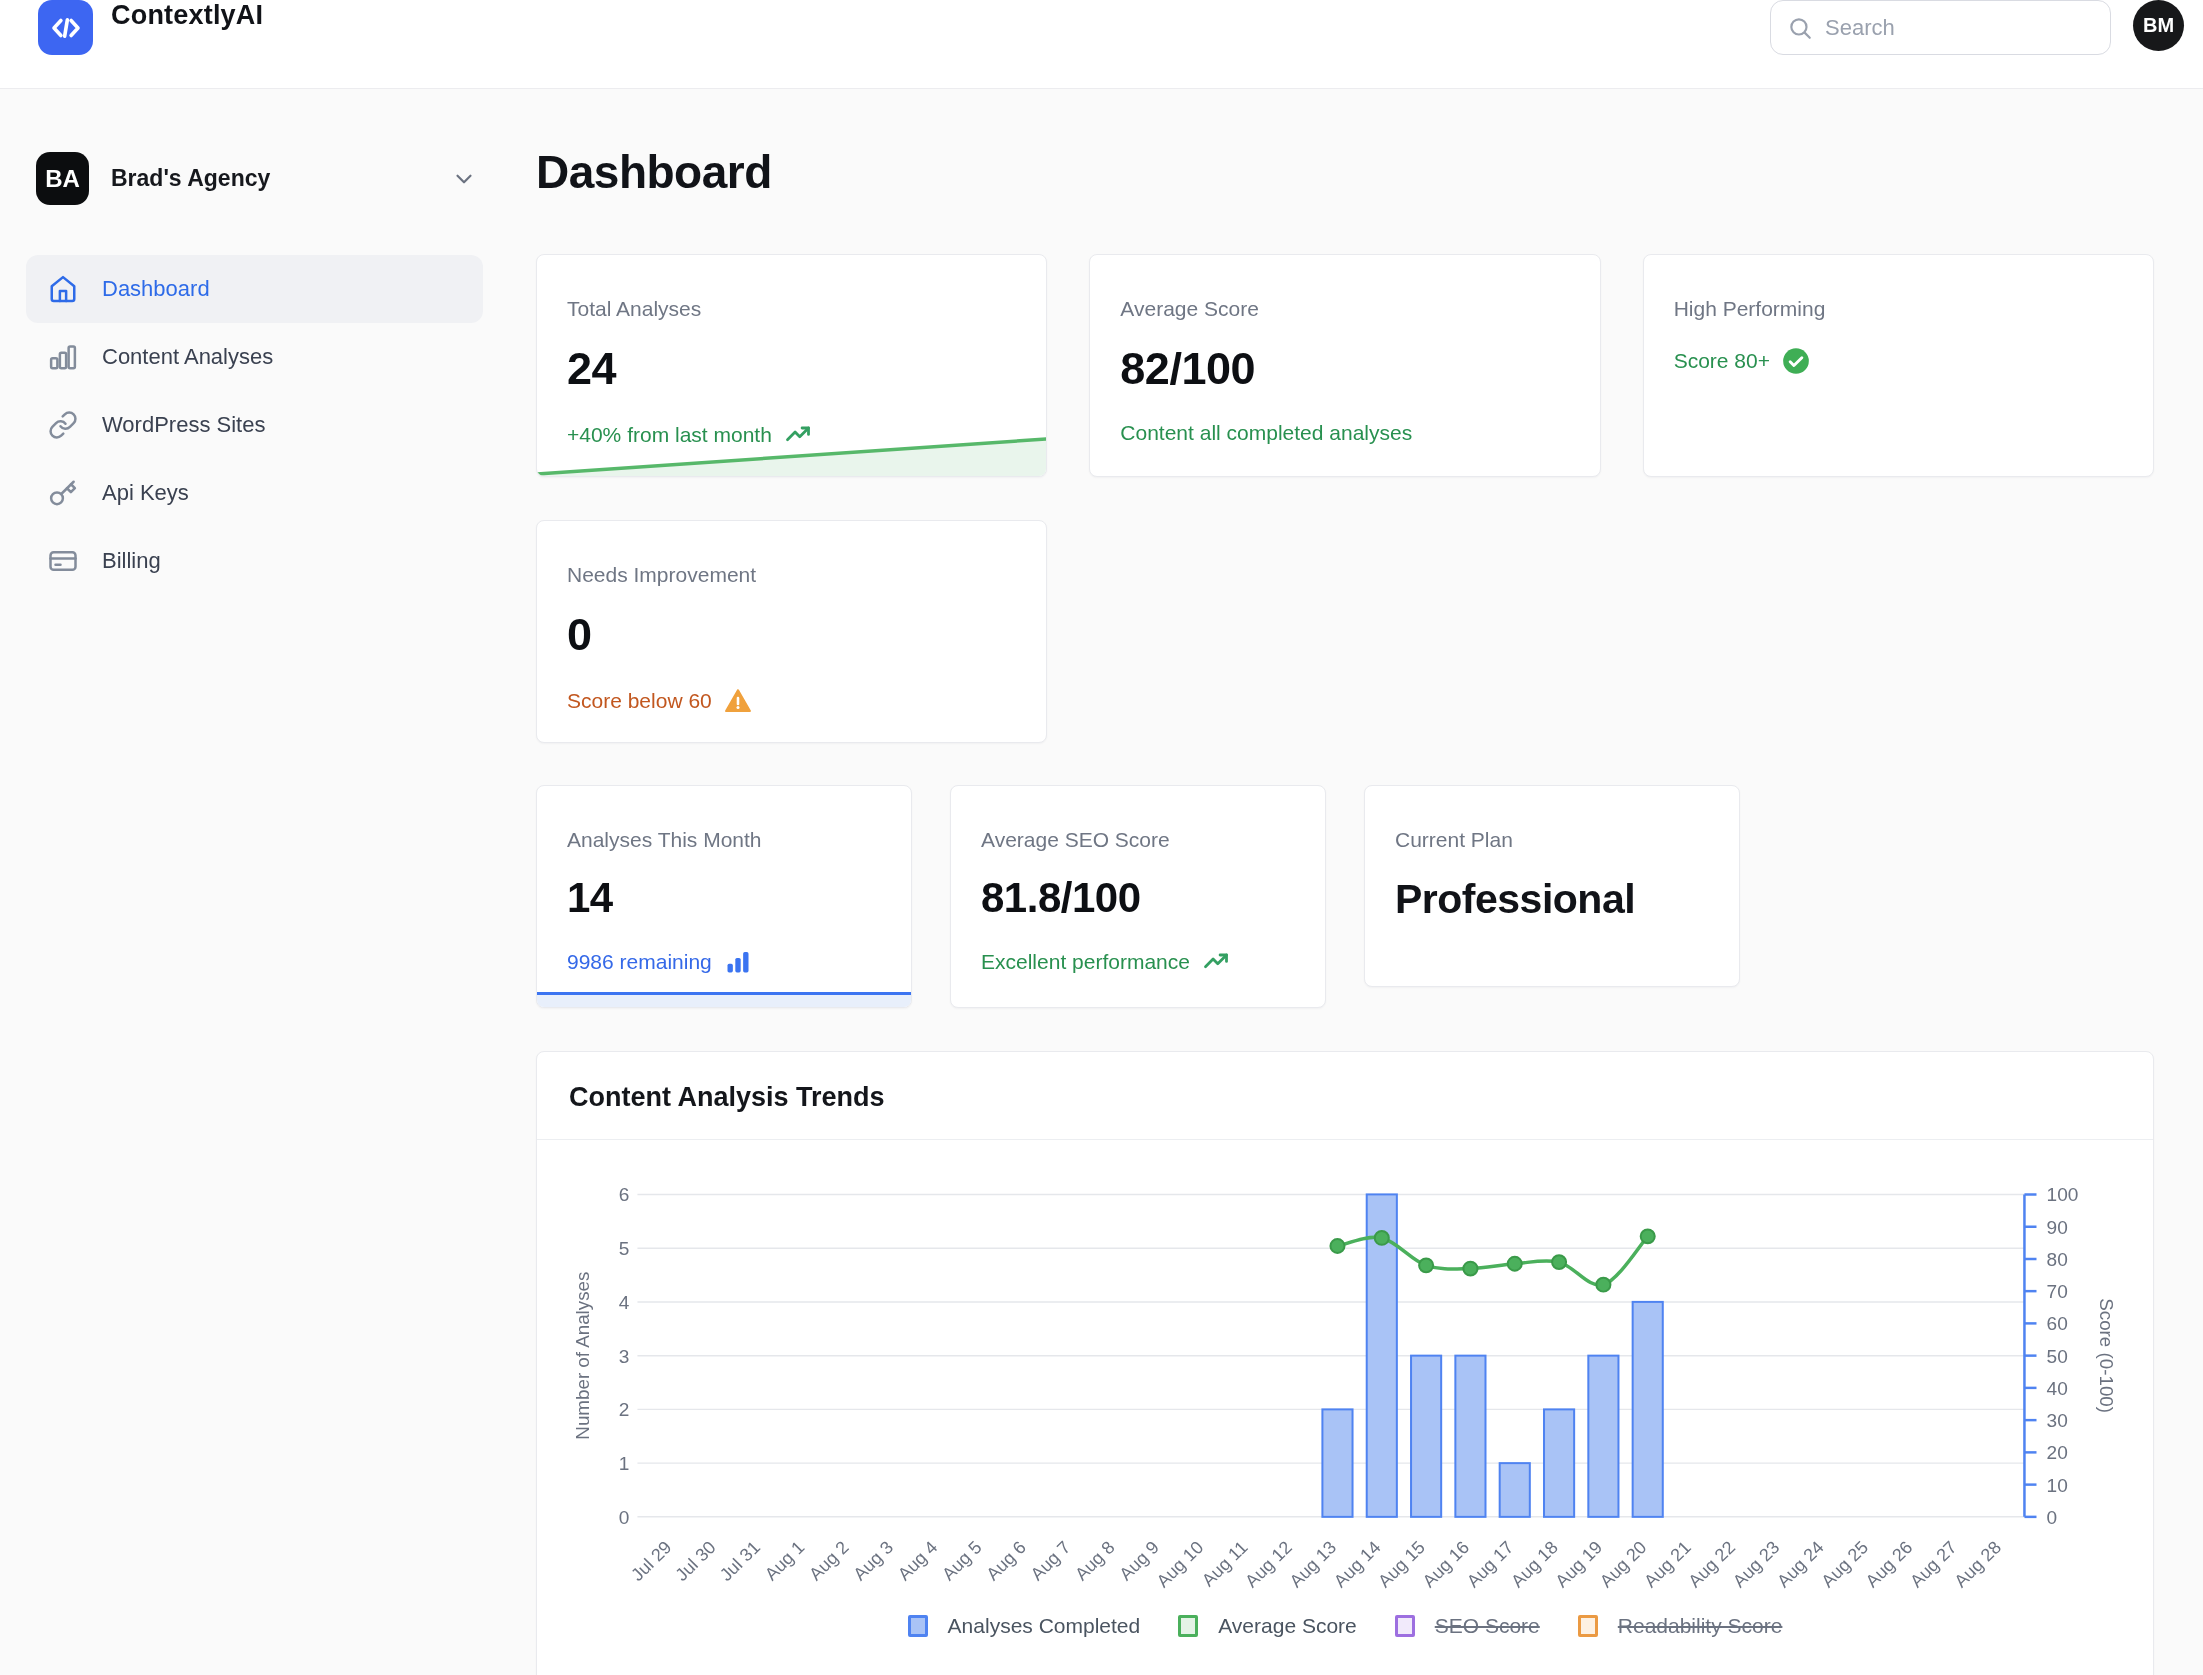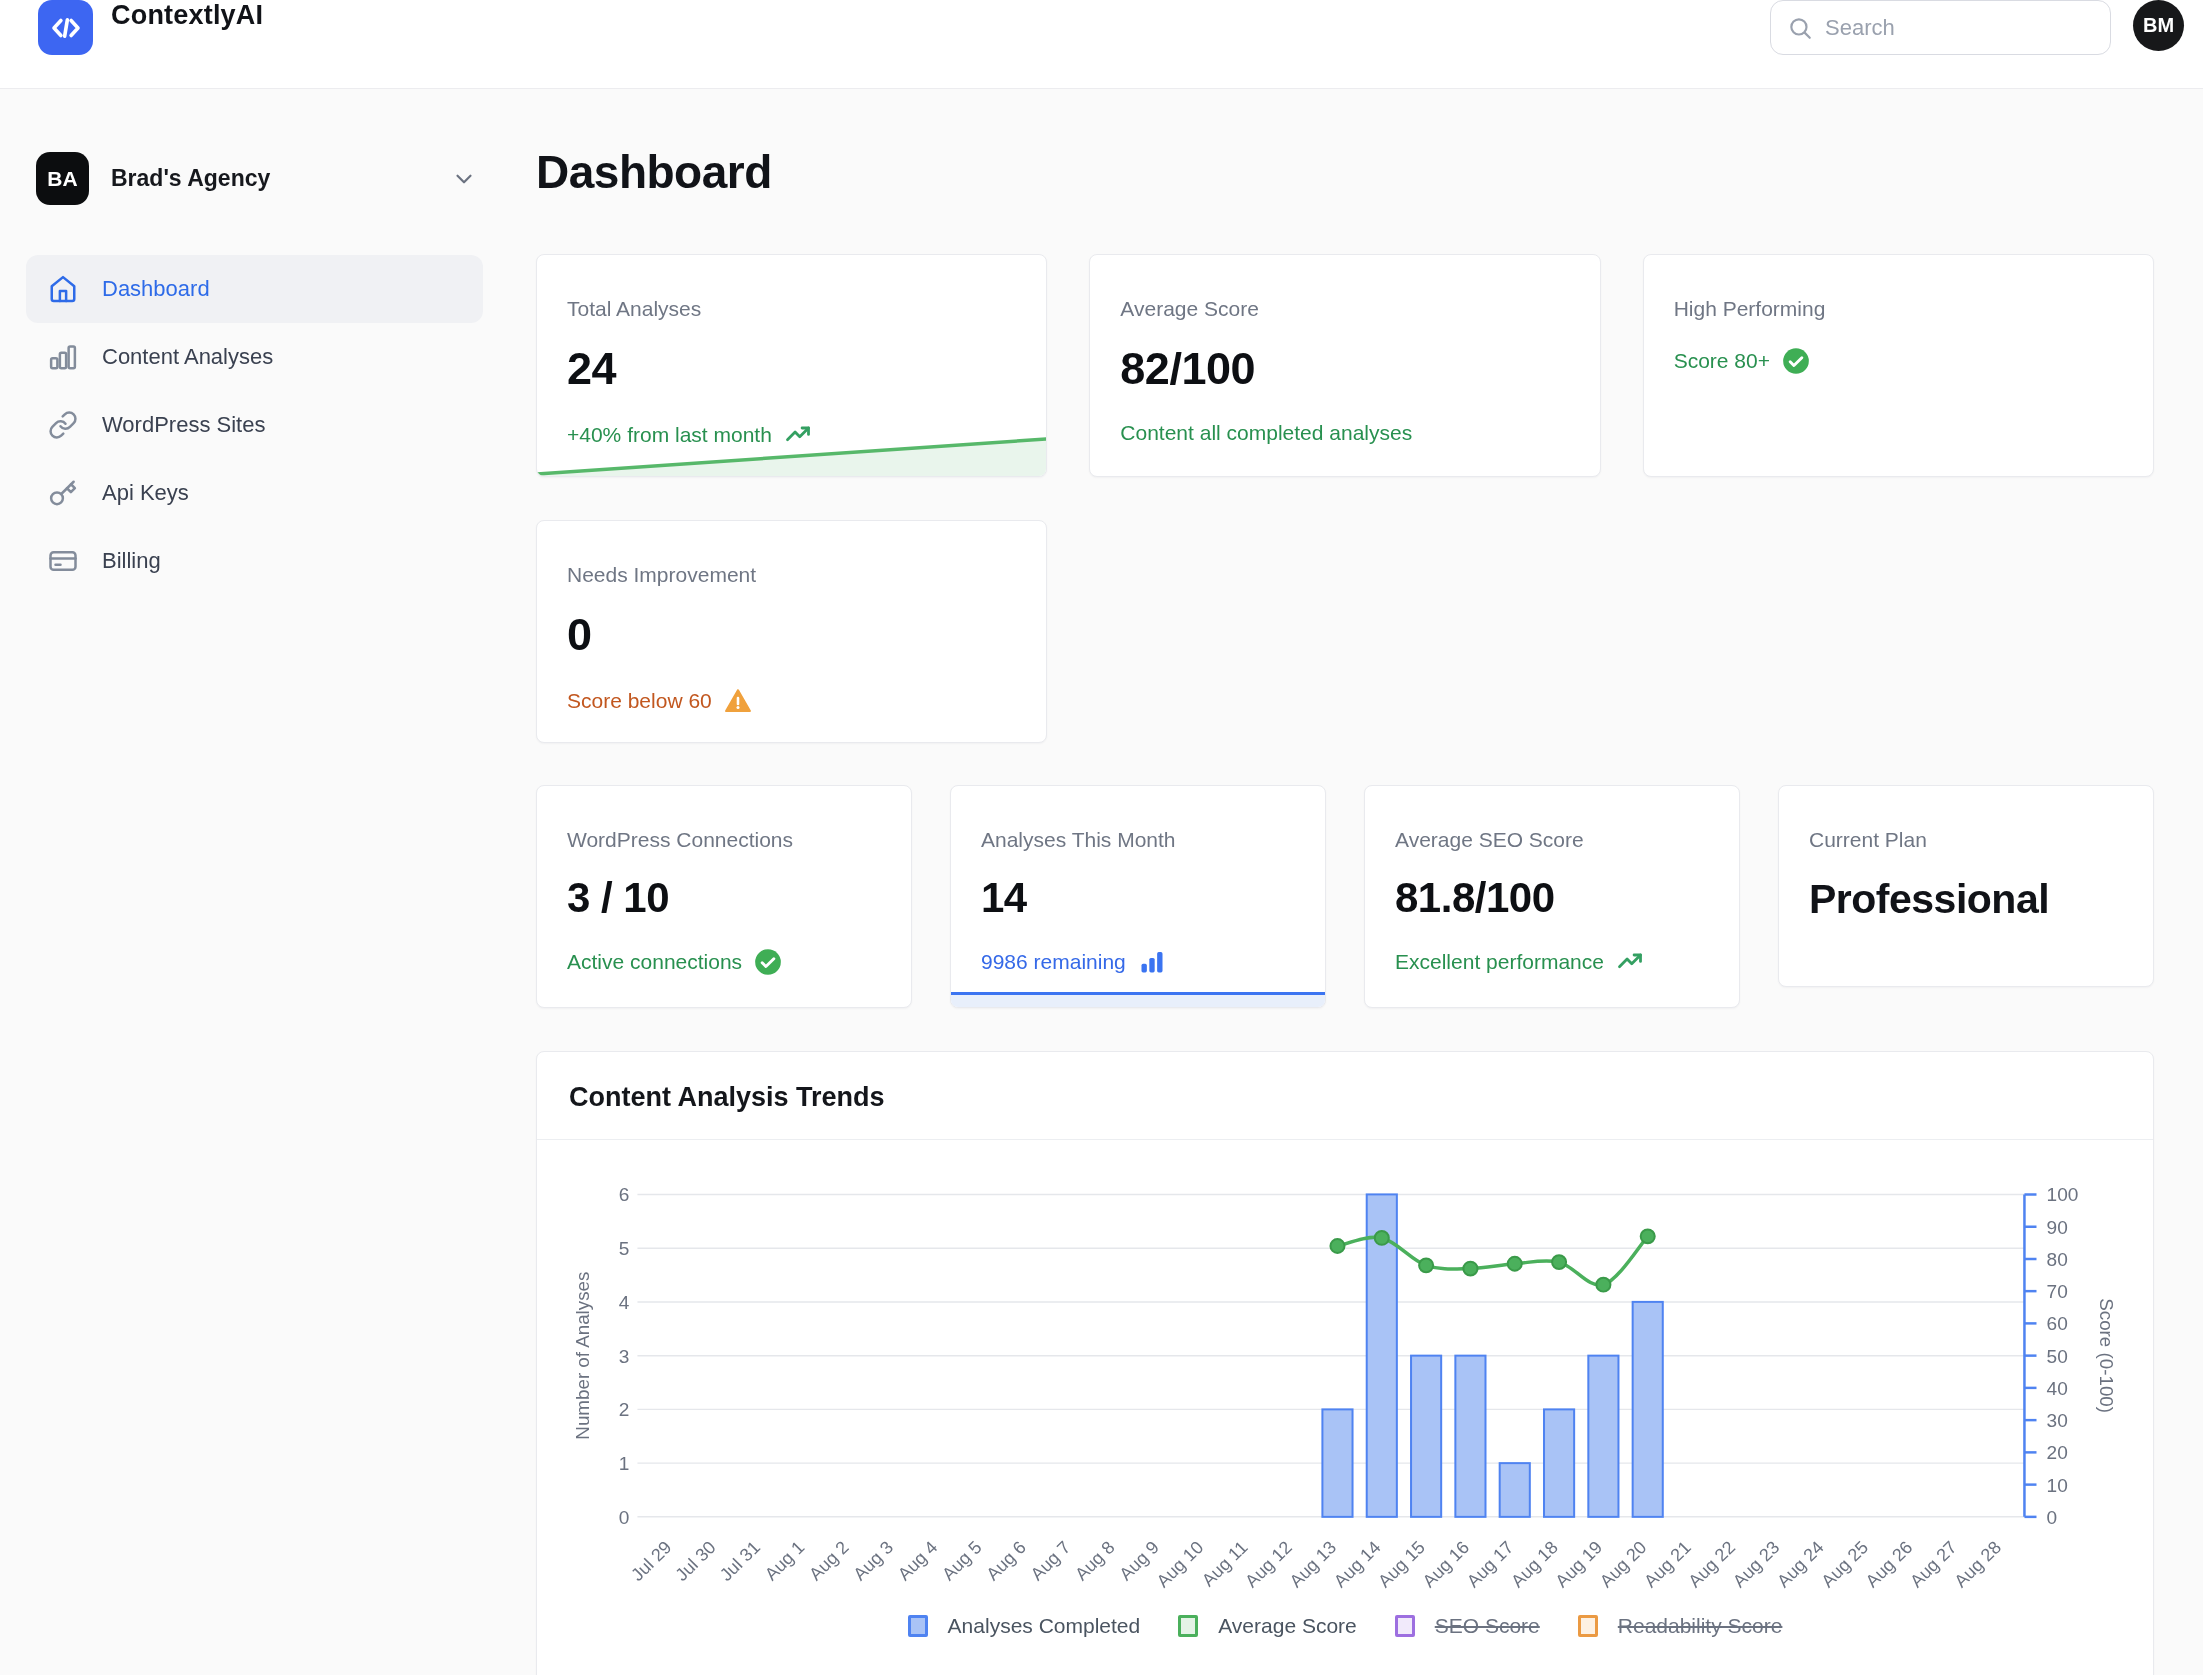--- a/index.html
+++ b/index.html
@@ -25,21 +25,21 @@
             margin-left:22px; }
 
   
   .content { display:flex; height:1576px; }
   .sidebar { width:511px; flex:0 0 auto; padding:63px 28px 0 26px; }
   .main { flex:1; padding:56px 50px 0 25px; }
 
   
   .workspace { display:flex; align-items:center; gap:22px; padding:0 6px 0 10px; cursor:pointer; }
   .ws-badge { width:53px; height:53px; border-radius:14px; background:#0c0d0f; color:#fff;
-              font-size:21px; font-weight:600; display:flex; align-items:center; justify-content:center; }
+              font-size:24px; font-weight:600; display:flex; align-items:center; justify-content:center; }
   .ws-name { font-size:23px; font-weight:600; color:#16181d; }
   .ws-chevron { margin-left:auto; width:26px; height:26px; color:#6b7280; }
   .nav { margin-top:50px; display:flex; flex-direction:column; }
   .nav-item { height:68px; border-radius:12px; display:flex; align-items:center; gap:24px;
               padding:0 22px; font-size:22px; color:#3a4150; cursor:pointer; }
   .nav-item svg { width:30px; height:30px; color:#838c9b; flex:0 0 auto; }
   .nav-item.active { background:#f0f1f4; color:#2e6be8; font-weight:500; }
   .nav-item.active svg { color:#2e6be8; }
 
   
@@ -203,31 +203,20 @@
               <line x1="12" y1="9.5" x2="12" y2="14.5" stroke="#fff" stroke-width="2.2" stroke-linecap="round"></line>
               <circle cx="12" cy="17.6" r="1.3" fill="#fff"></circle>
             </svg>
         </div>
       </div>
       <div></div>
         <div></div>
     </div>
 
     <div class="grid-4">
-      <div class="card stat-card">
-        <div class="stat-label">WordPress Connections</div>
-        <div class="stat-value" style="font-size:42px;">3 / 10</div>
-        <div class="stat-sub sub-green">
-          <span>Active connections</span>
-          <svg class="sub-icon" viewBox="0 0 24 24">
-              <circle cx="12" cy="12" r="11" fill="#3fae55"></circle>
-              <path d="m7 12.6 3.2 3.2L17 9.2" stroke="#fff" stroke-width="2.5" fill="none" stroke-linecap="round" stroke-linejoin="round"></path>
-            </svg>
-        </div>
-      </div>
 
       <div class="card stat-card">
         <div class="stat-label">Analyses This Month</div>
         <div class="stat-value" style="font-size:42px;">14</div>
         <div class="stat-sub sub-blue">
           <span>9986 remaining</span>
           <svg class="sub-icon" viewBox="0 0 24 24" fill="#3b74f1">
               <rect x="3" y="13.5" width="4.6" height="7.5" rx="1.4"></rect>
               <rect x="9.7" y="8.5" width="4.6" height="12.5" rx="1.4"></rect>
               <rect x="16.4" y="3.5" width="4.6" height="17.5" rx="1.4"></rect>

